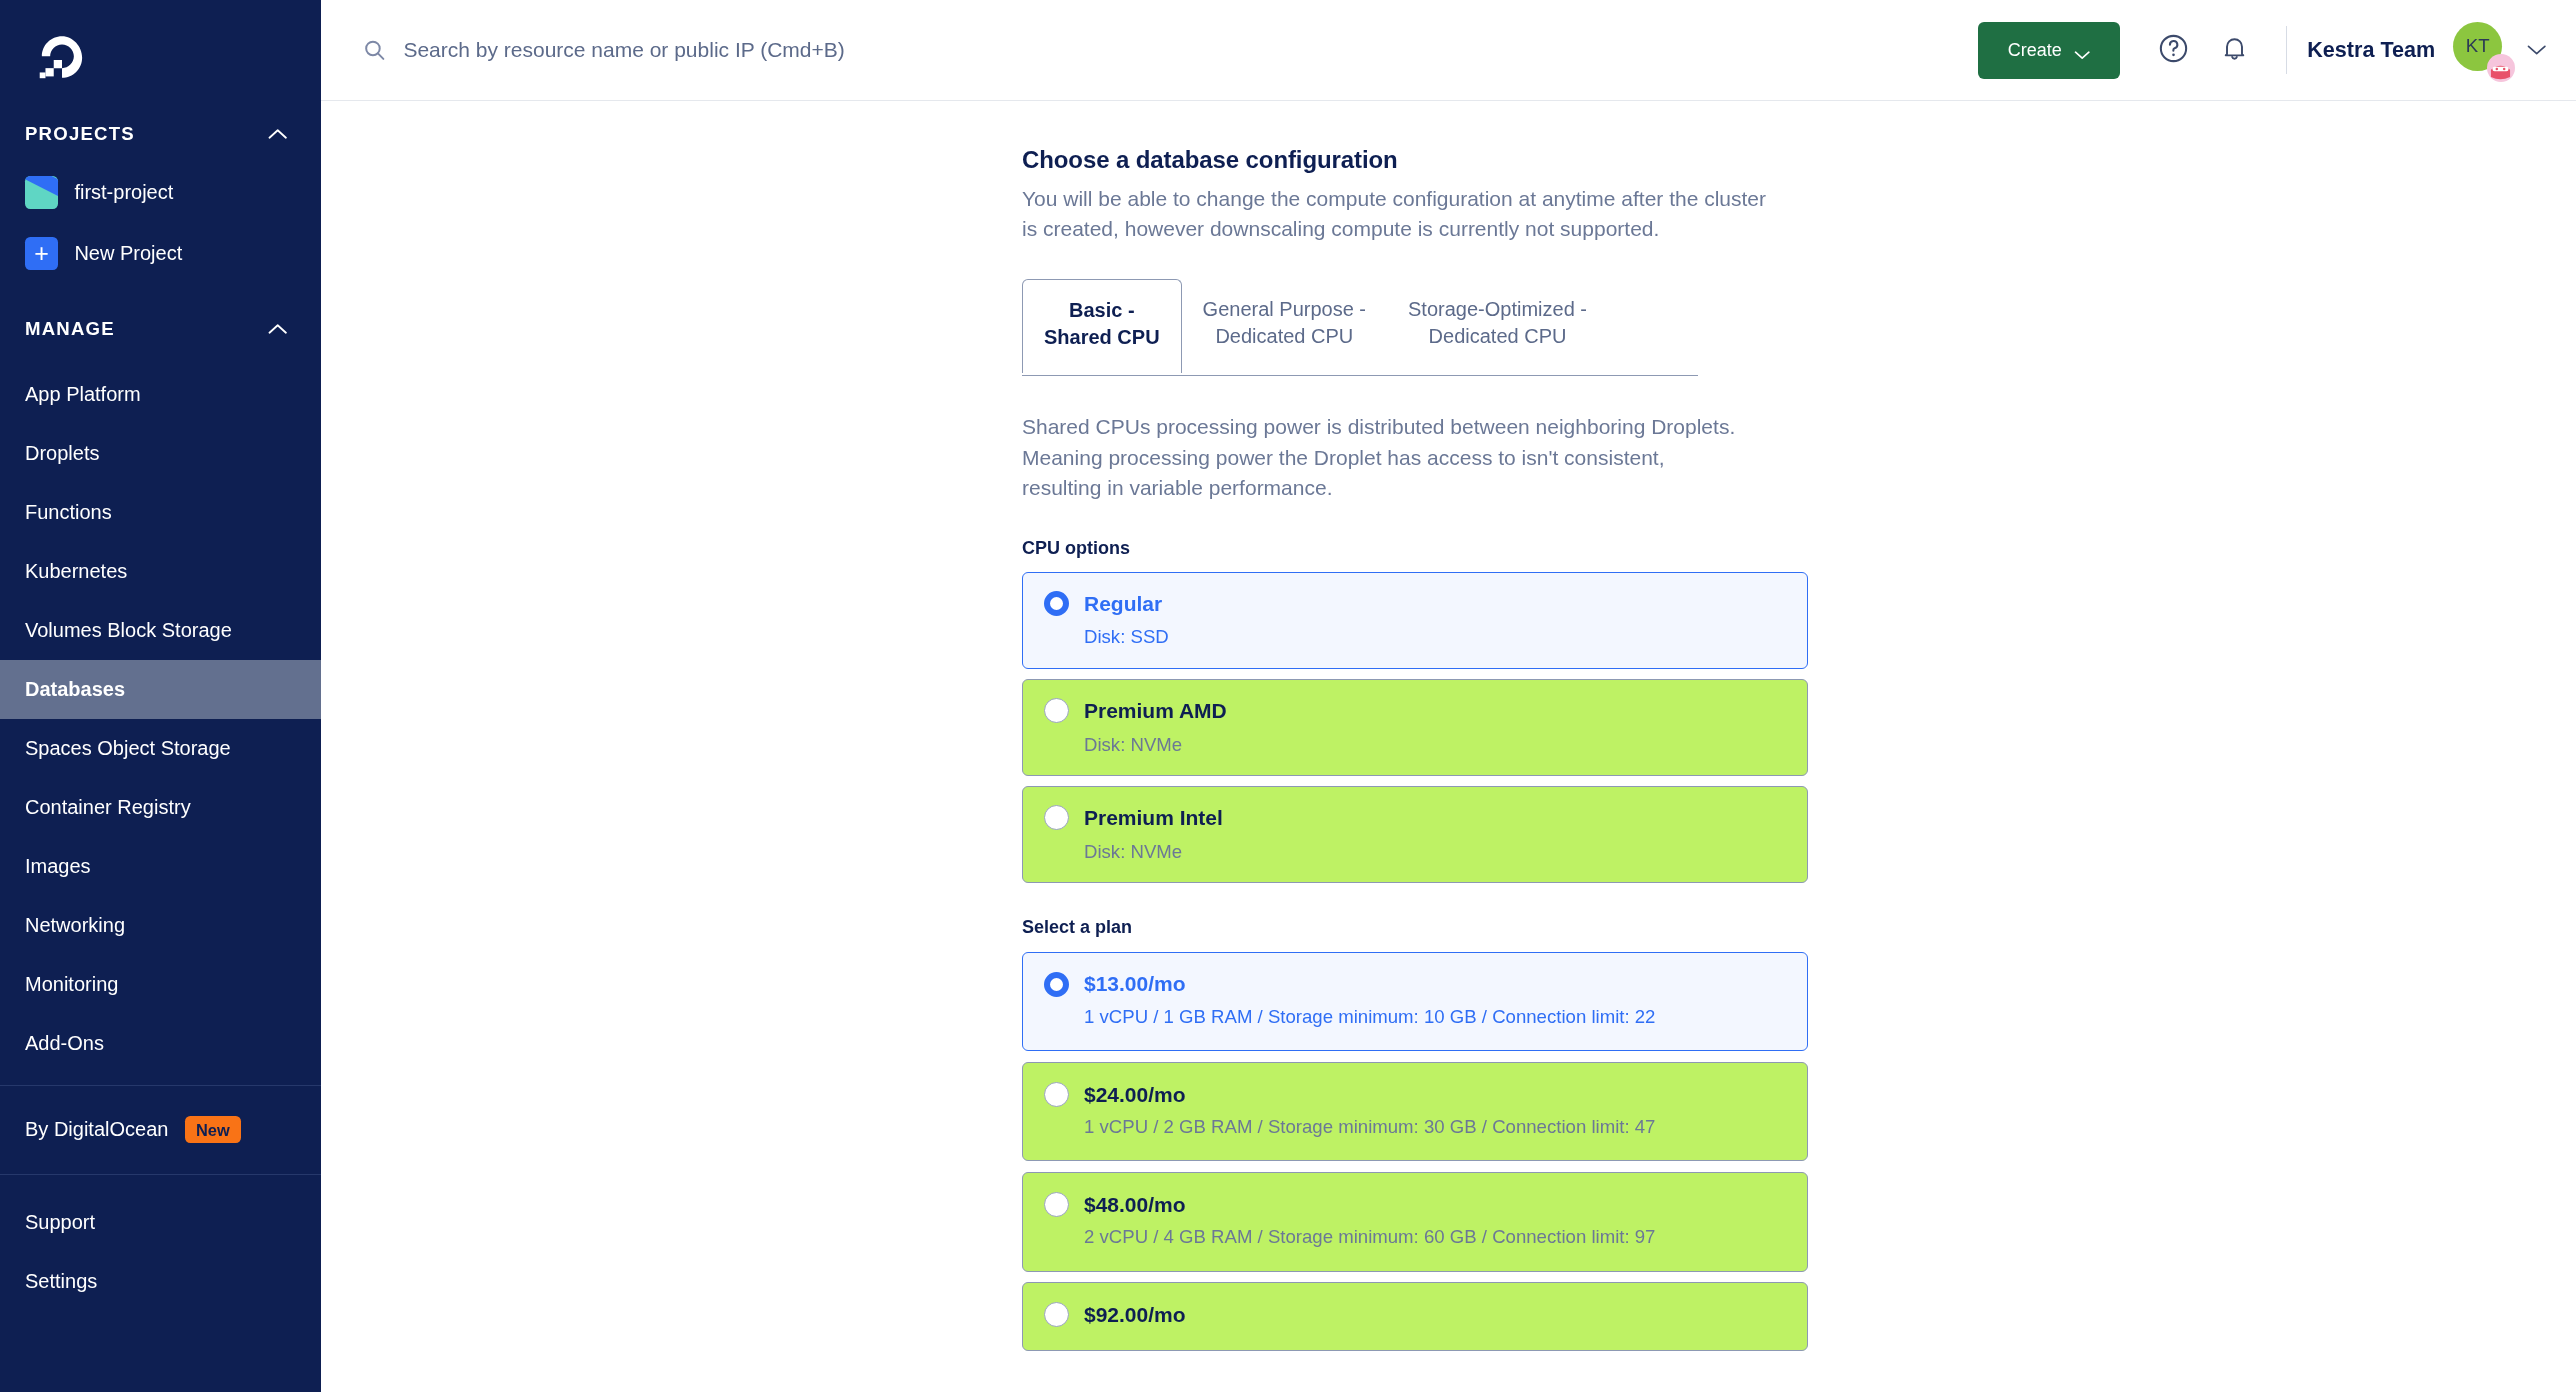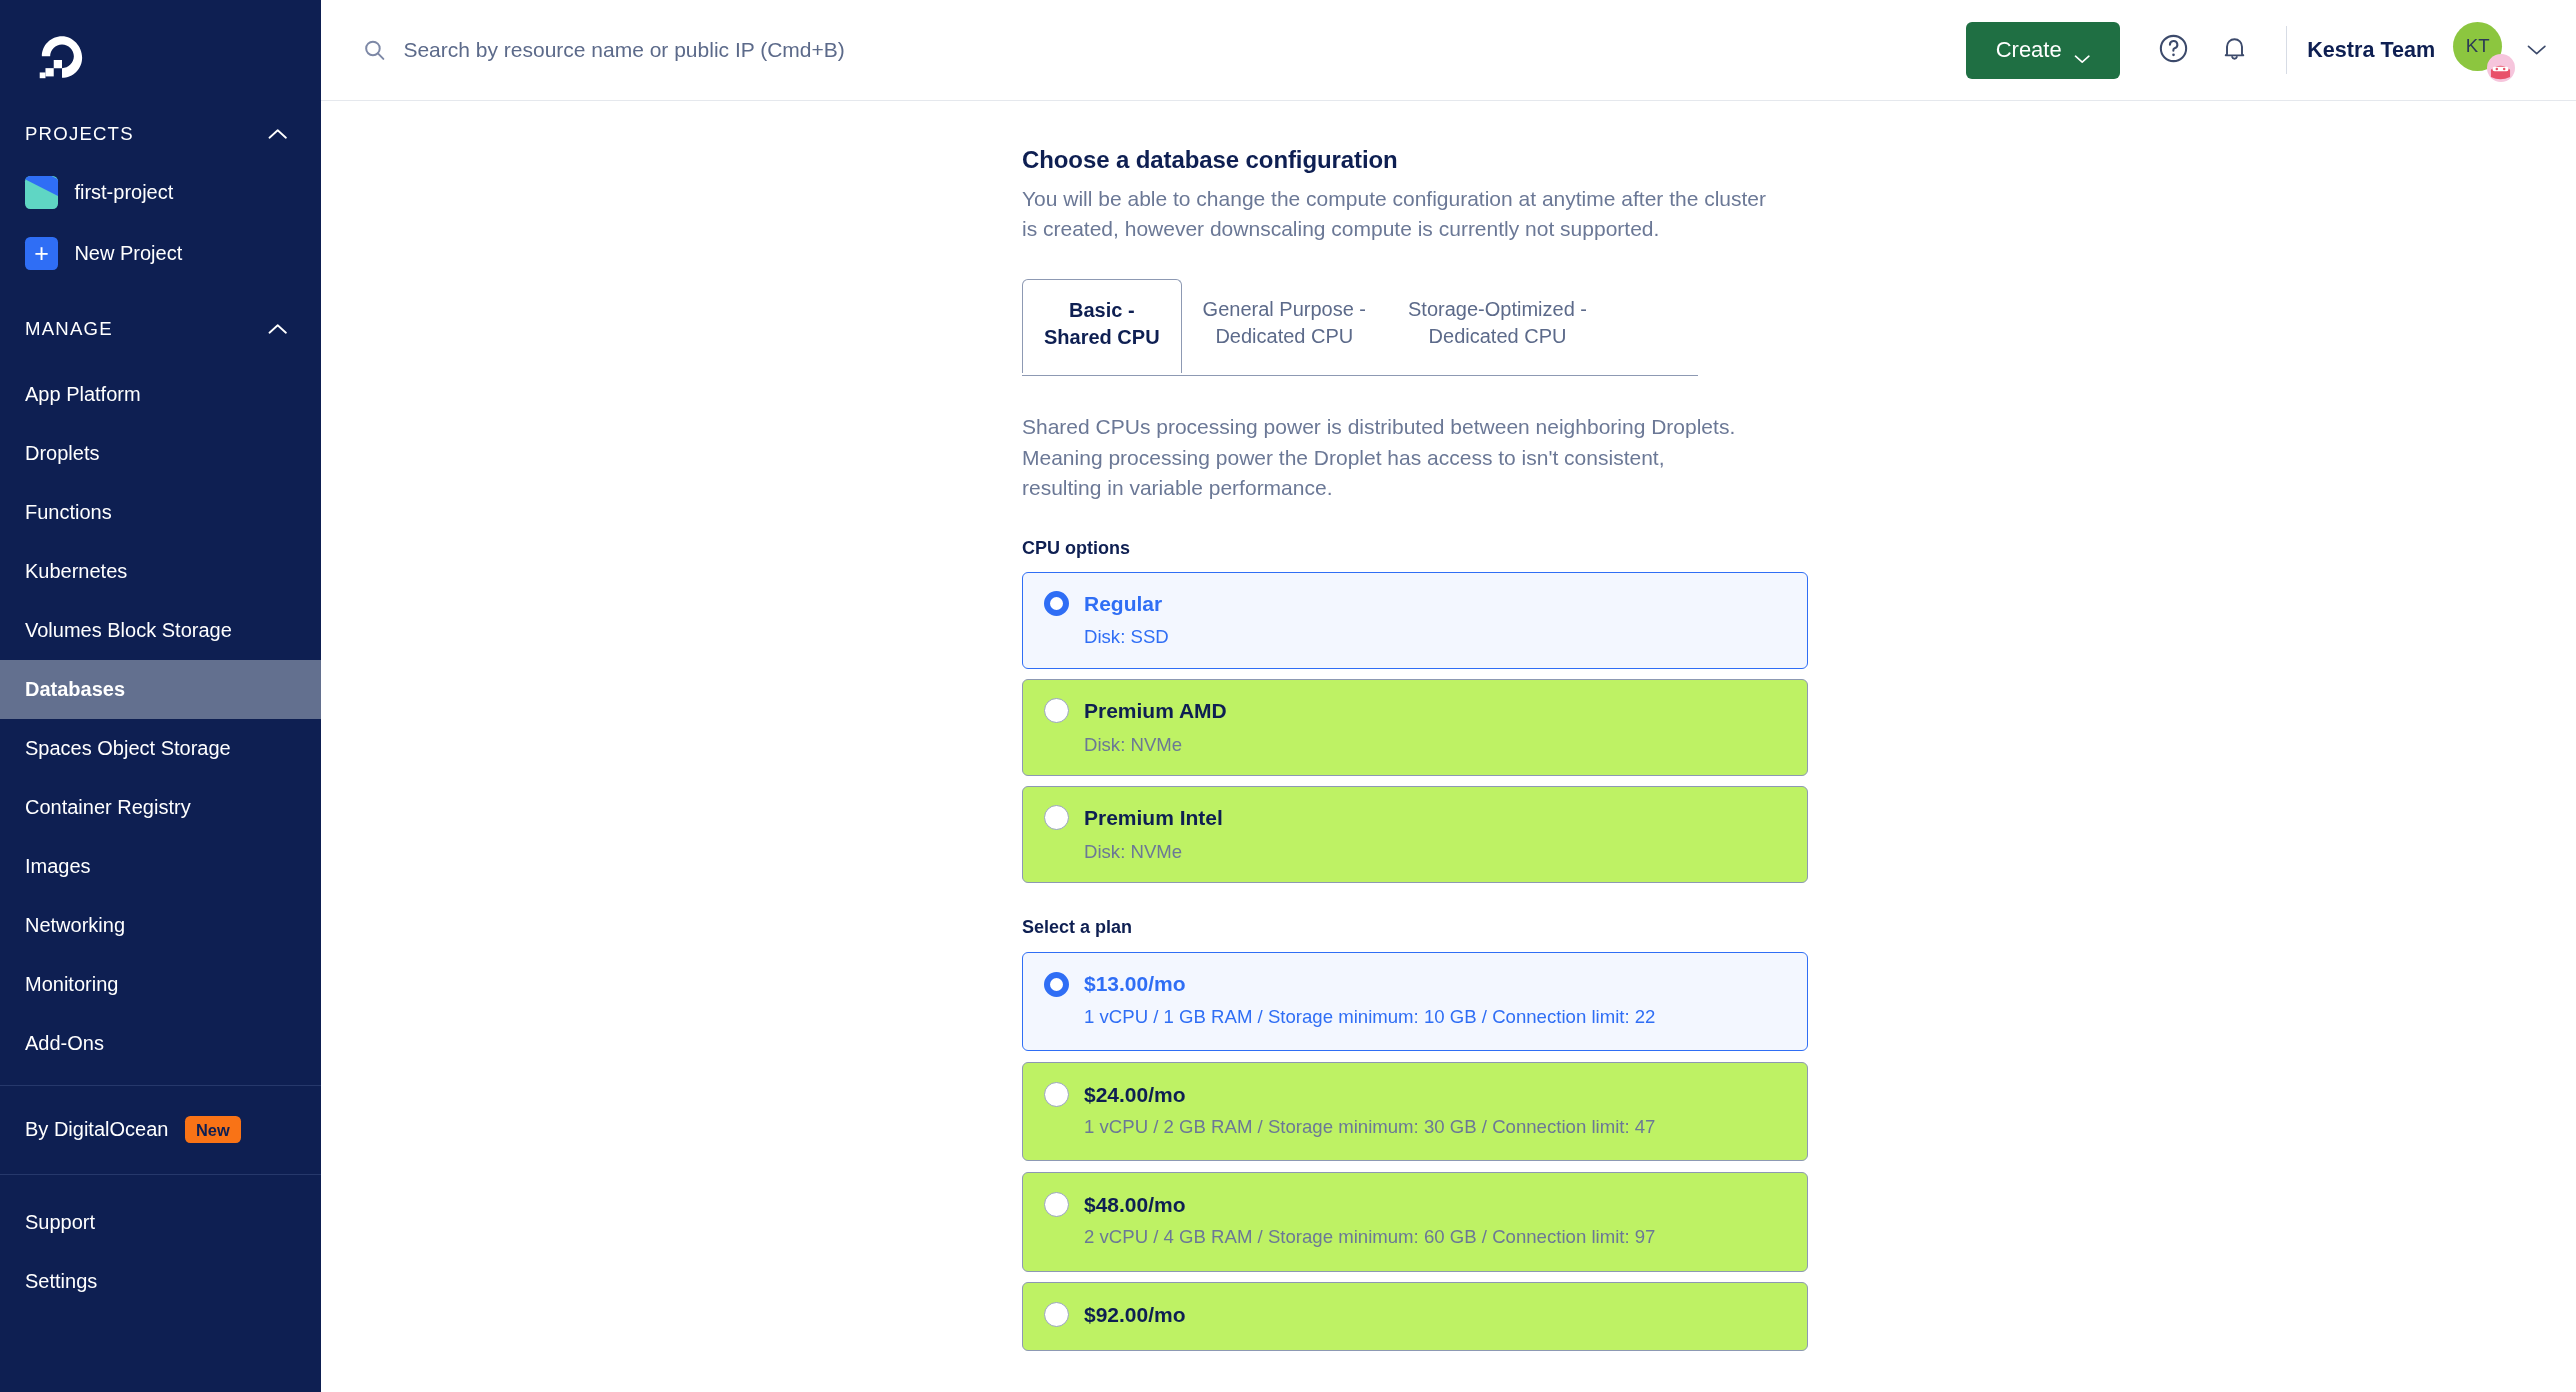--- a/index.html
+++ b/index.html
@@ -26,21 +26,21 @@
   .logo-wrap { padding: 34px 0 0 39px; height: 104px; }
   .do-logo { width: 46px; height: 46px; display:block; }
 
   .sec-head {
     display: flex; align-items: center; justify-content: space-between;
     padding: 0 34px 0 25px;
     height: 39px;
     margin-top: 10.4px;
   }
   .sec-head .label {
-    font-size: 18.6px; font-weight: 400; letter-spacing: 1.2px;
+    font-size: 18.6px; font-weight: 700; letter-spacing: 1.2px;
     color: #ffffff;
     text-align: right;
   }
   .chev { width: 19.4px; height: 12px; }
   .chev svg { display:block; }
 
   .proj-row {
     display: flex; align-items: center; gap: 16.4px;
     padding: 0 25px; height: 45px; margin-top: 16.4px; cursor: pointer;
   }
@@ -92,21 +92,21 @@
     background:#ffffff;
   }
   .search-box { display:flex; align-items:center; gap: 16.4px; flex: 1; cursor: text; }
   .search-ico { width: 25px; height: 25px; flex:0 0 25px; }
   .search-ph { font-size: 21px; color: #5c6a8a; }
 
   .topright { display:flex; align-items:center; gap: 0; }
   .create-btn {
     background:#1f6f43; color:#ffffff; border:none; border-radius:6px;
     height: 57px; padding: 0 30px;
-    font-size: 22px; font-family: "Liberation Sans", sans-serif;
+    font-size: 18px; font-family: "Liberation Sans", sans-serif;
     display:flex; align-items:center; gap:12px; cursor:pointer;
   }
   .create-btn .cv { width:16.4px; height:10.4px; display:block; }
 
   .icon-btn {
     width: 61px; height: 61px; display:flex; align-items:center; justify-content:center;
     cursor:pointer; background:none; border:none;
   }
   .icon-btn.first { margin-left: 22.4px; }
   .vsep { width:0.7px; height:48px; background:#d7dce5; margin: 0 21px; }

